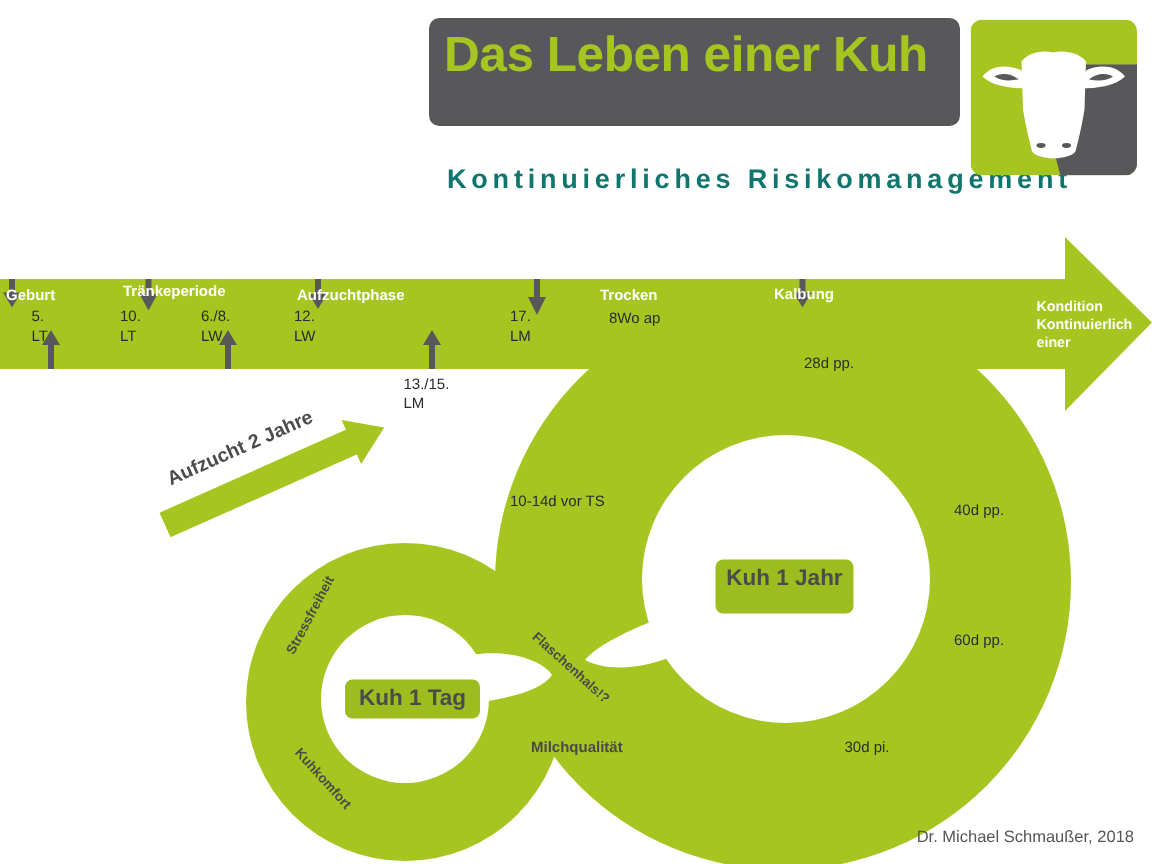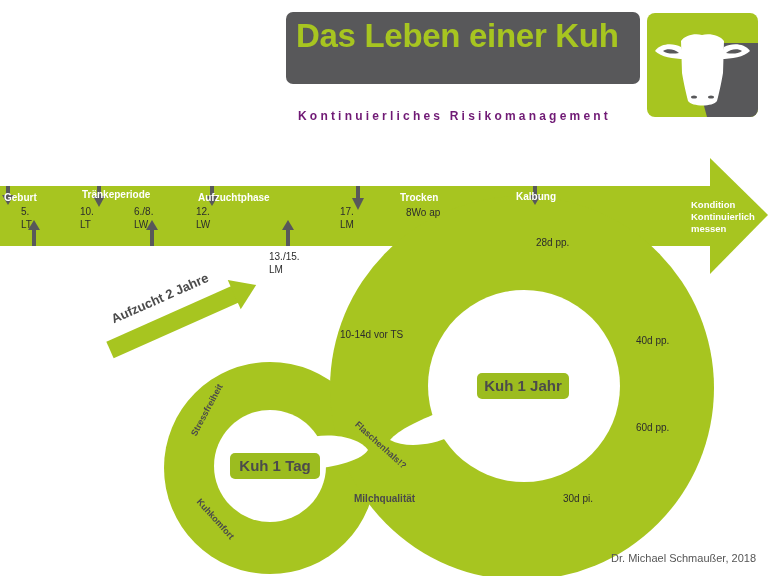--- a/index.html
+++ b/index.html
@@ -1,21 +1,21 @@
 <!DOCTYPE html>
 <html><head>
 <meta charset="utf-8">
 <style>
   html,body{margin:0;padding:0;background:#fff;}
   body{width:768px;height:576px;position:relative;overflow:hidden;font-family:"Liberation Sans","DejaVu Sans",sans-serif;}
   .abs{position:absolute;}
   svg.stage{position:absolute;left:0;top:0;}
   .title-box{left:286px;top:12px;width:354px;height:72px;background:#58585a;border-radius:7px;}
   .title-main{left:296px;top:17px;font-size:33px;font-weight:bold;color:#a7c520;white-space:nowrap;letter-spacing:-0.3px;}
-  .title-sub{left:298px;top:64px;font-size:12px;font-weight:bold;color:#701a75;letter-spacing:3.2px;white-space:nowrap;margin-top:45px;}
+  .title-sub{left:298px;top:64px;font-size:18px;font-weight:bold;color:#0f766e;letter-spacing:3.2px;white-space:nowrap;margin-top:45px;}
   .logo{left:647px;top:13px;width:111px;height:104px;border-radius:8px;overflow:hidden;}
   .lbl{font-size:10px;color:#2c2c2c;white-space:nowrap;line-height:13px;}
   .lbl-w{font-size:10px;color:#fff;font-weight:bold;white-space:nowrap;line-height:13px;}
   .dark{font-size:10px;color:#4a4a4a;font-weight:bold;white-space:nowrap;}
   .badge{background:#9cbc1f;border-radius:5px;color:#4b4b4b;font-weight:bold;text-align:center;}
   .footer{right:12px;bottom:12px;font-size:11px;color:#555;white-space:nowrap;}
 </style>
 </head>
 <body>
 
@@ -116,31 +116,31 @@
 </div>
 <div class="abs lbl" style="left:340px;top:205px;">
   <div>17.</div>
     <div>LM</div>
 </div>
 <div class="abs lbl" style="left:406px;top:206px;">8Wo ap</div>
 
 <div class="abs lbl-w" style="left:691px;top:199px;font-size:9.5px;line-height:12px;">
   <div>Kondition</div>
   <div>Kontinuierlich</div>
-  <div>messen</div>
+  <div>einer</div>
 </div>
 
 <div class="abs dark" style="left:112px;top:312px;font-size:13px;color:#4b4b4b;transform:rotate(-24deg);transform-origin:left center;">Aufzucht 2 Jahre</div>
 
 <div class="abs badge" style="left:230px;top:453px;width:90px;height:26px;line-height:26px;font-size:15px;">Kuh 1 Tag</div>
 <div class="abs dark" style="left:178px;top:405px;font-size:9px;transform:rotate(-62deg);transform-origin:center;">Stressfreiheit</div>
 <div class="abs dark" style="left:190px;top:514px;font-size:9px;transform:rotate(48deg);transform-origin:center;">Kuhkomfort</div>
 <div class="abs dark" style="left:348px;top:440px;font-size:9px;transform:rotate(42deg);transform-origin:center;">Flaschenhals!?</div>
 <div class="abs dark" style="left:354px;top:493px;font-size:10px;">Milchqualität</div>
 
-<div class="abs badge" style="left:477px;top:373px;width:92px;height:26px;line-height:26px;font-size:15px;">Kuh 1 Jahr</div>
+<div class="abs badge" style="left:477px;top:373px;width:92px;height:36px;line-height:26px;font-size:15px;">Kuh 1 Jahr</div>
 <div class="abs lbl" style="left:536px;top:236px;">28d pp.</div>
 <div class="abs lbl" style="left:636px;top:334px;">40d pp.</div>
 <div class="abs lbl" style="left:636px;top:421px;">60d pp.</div>
 <div class="abs lbl" style="left:563px;top:492px;">30d pi.</div>
 <div class="abs lbl" style="left:340px;top:328px;">10-14d vor TS</div>
 
 <div class="abs footer">Dr. Michael Schmaußer, 2018</div>
 
 </body></html>

